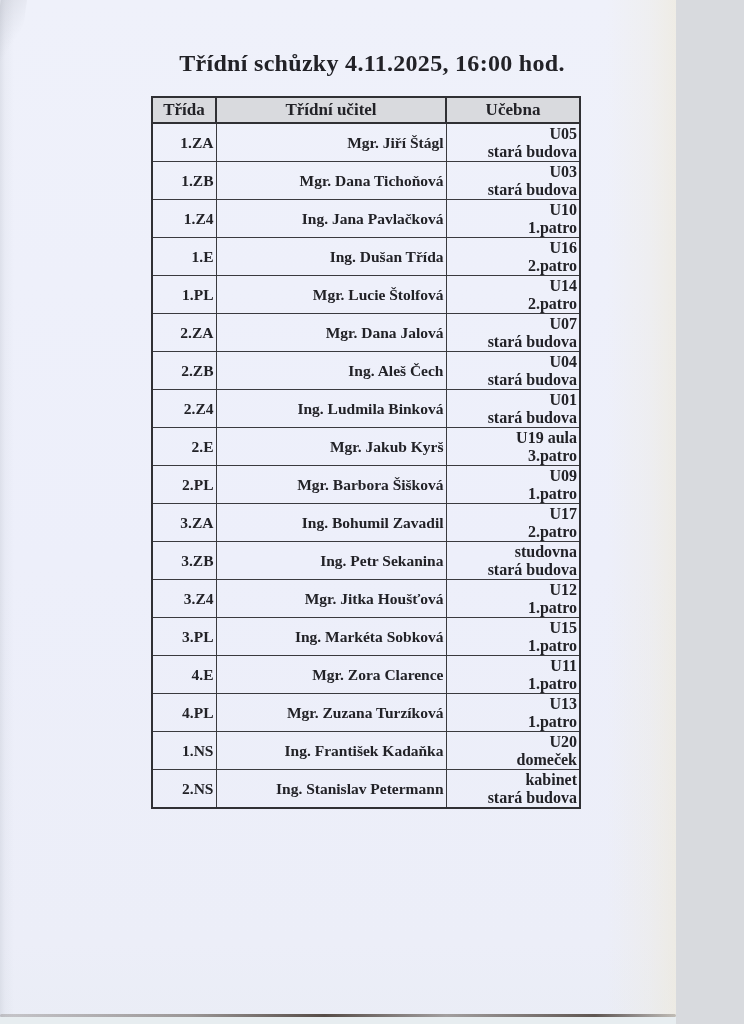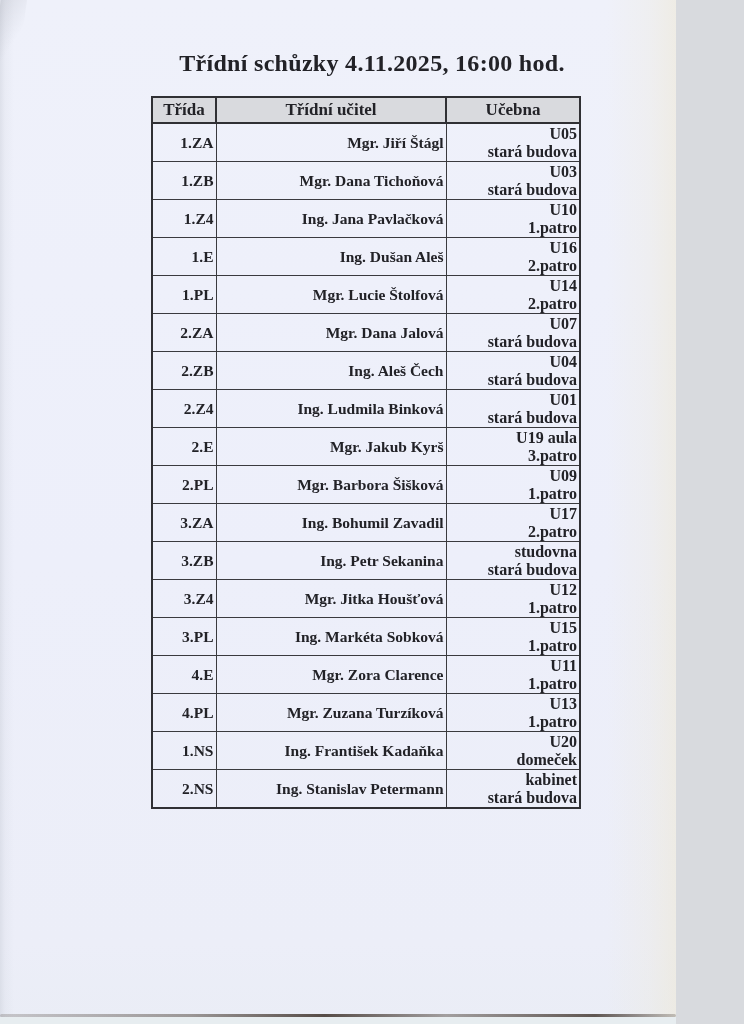--- a/index.html
+++ b/index.html
@@ -140,21 +140,21 @@
         <tr>
           <td class="col-class">1.Z4</td>
           <td class="col-teacher">Ing. Jana Pavlačková</td>
           <td class="col-room">
             <div>U10</div>
             <div>1.patro</div>
           </td>
         </tr>
         <tr>
           <td class="col-class">1.E</td>
-          <td class="col-teacher">Ing. Dušan Aleš</td>
+          <td class="col-teacher">Ing. Dušan Třída</td>
           <td class="col-room">
             <div>U16</div>
             <div>2.patro</div>
           </td>
         </tr>
         <tr>
           <td class="col-class">1.PL</td>
           <td class="col-teacher">Mgr. Lucie Štolfová</td>
           <td class="col-room">
             <div>U14</div>

